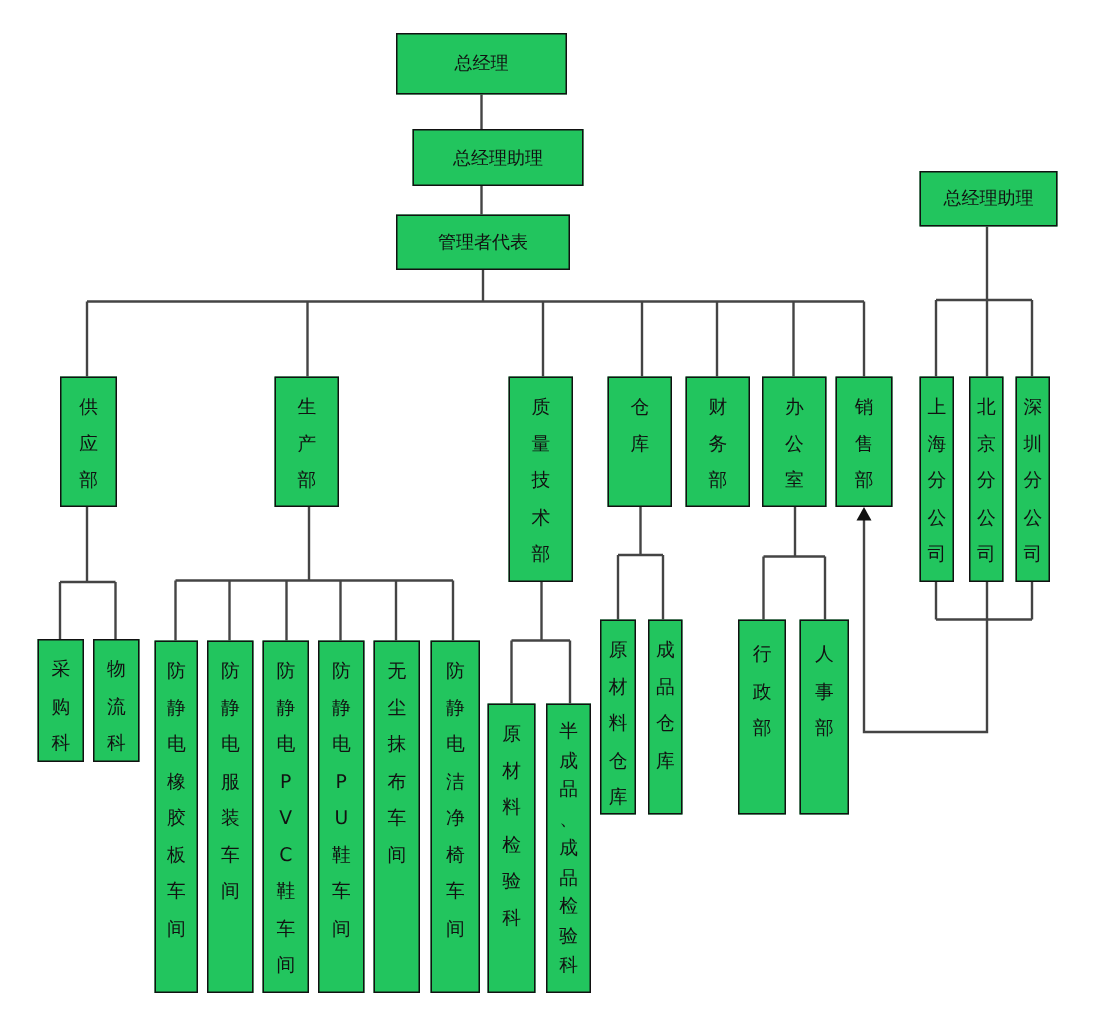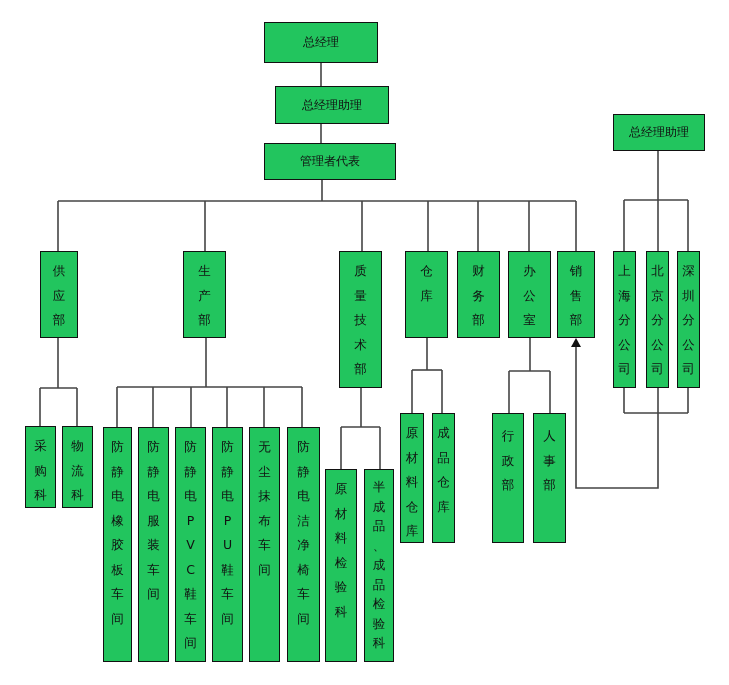--- a/index.html
+++ b/index.html
@@ -71,21 +71,21 @@
     <line x1="688" y1="388" x2="688" y2="413"></line>
     <line x1="624" y1="413" x2="688" y2="413"></line>
 
     <polyline points="658,413 658,488 576,488 576,346"></polyline>
   </g>
   <polygon points="576,338 571,347 581,347" fill="#111"></polygon>
 </svg>
 
 <div class="box hbox" style="left:264px;top:22px;width:114px;height:41px;">总经理</div>
 <div class="box hbox" style="left:275px;top:86px;width:114px;height:38px;">总经理助理</div>
-<div class="box hbox" style="left:264px;top:143px;width:132px;height:37px;">管理者代表</div>
+<div class="box hbox" style="left:264px;top:143px;width:116px;height:37px;">管理者代表</div>
 
 <div class="box vbox" style="left:40px;top:251px;width:38px;height:87px;">
     <span>供</span>
     <span>应</span>
     <span>部</span>
   </div>
 <div class="box vbox" style="left:183px;top:251px;width:43px;height:87px;">
     <span>生</span>
     <span>产</span>
     <span>部</span>

